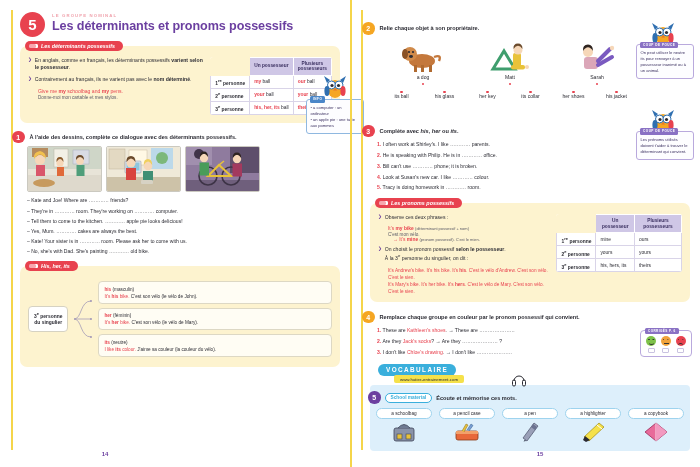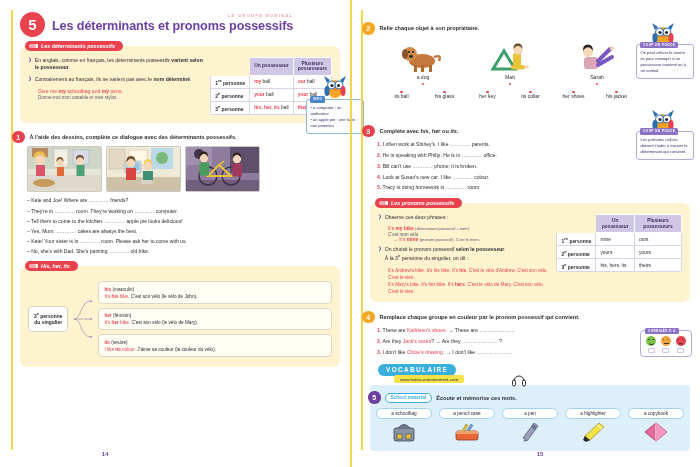--- a/index.html
+++ b/index.html
@@ -26,21 +26,21 @@
 
   
   .chapter-head { display:flex; align-items:flex-start; gap:7px; margin:4px 0 0 6px; }
   .chapter-num {
     width:25px; height:25px; border-radius:50%;
     background:#e8424f; color:#fff;
     font-size:15px; font-weight:bold;
     display:flex; align-items:center; justify-content:center;
     flex:0 0 auto; line-height:1;
   }
-  .chapter-texts { padding-top:1px;text-align:right; }
+  .chapter-texts { padding-top:1px; }
   .chapter-kicker {
     color:#f0a3ad; font-size:4.3px; letter-spacing:1.1px; font-weight:bold;
     text-transform:uppercase; margin-bottom:1px;
   }
   .chapter-title {
     color:#6b3fa0; font-size:12.6px; font-weight:bold; line-height:1.13;
     letter-spacing:-0.1px; max-width:250px;
   }
 
   

